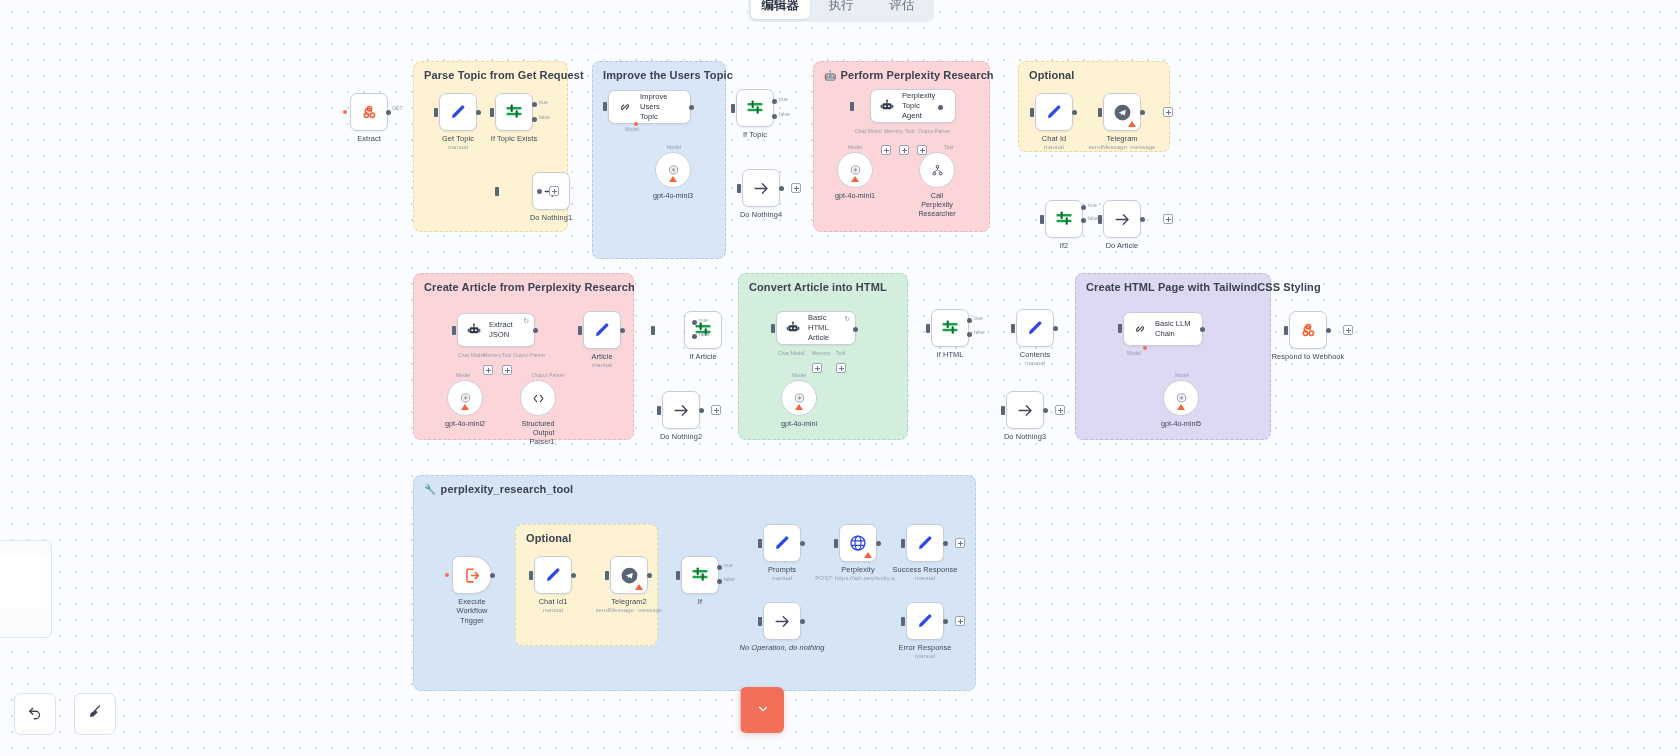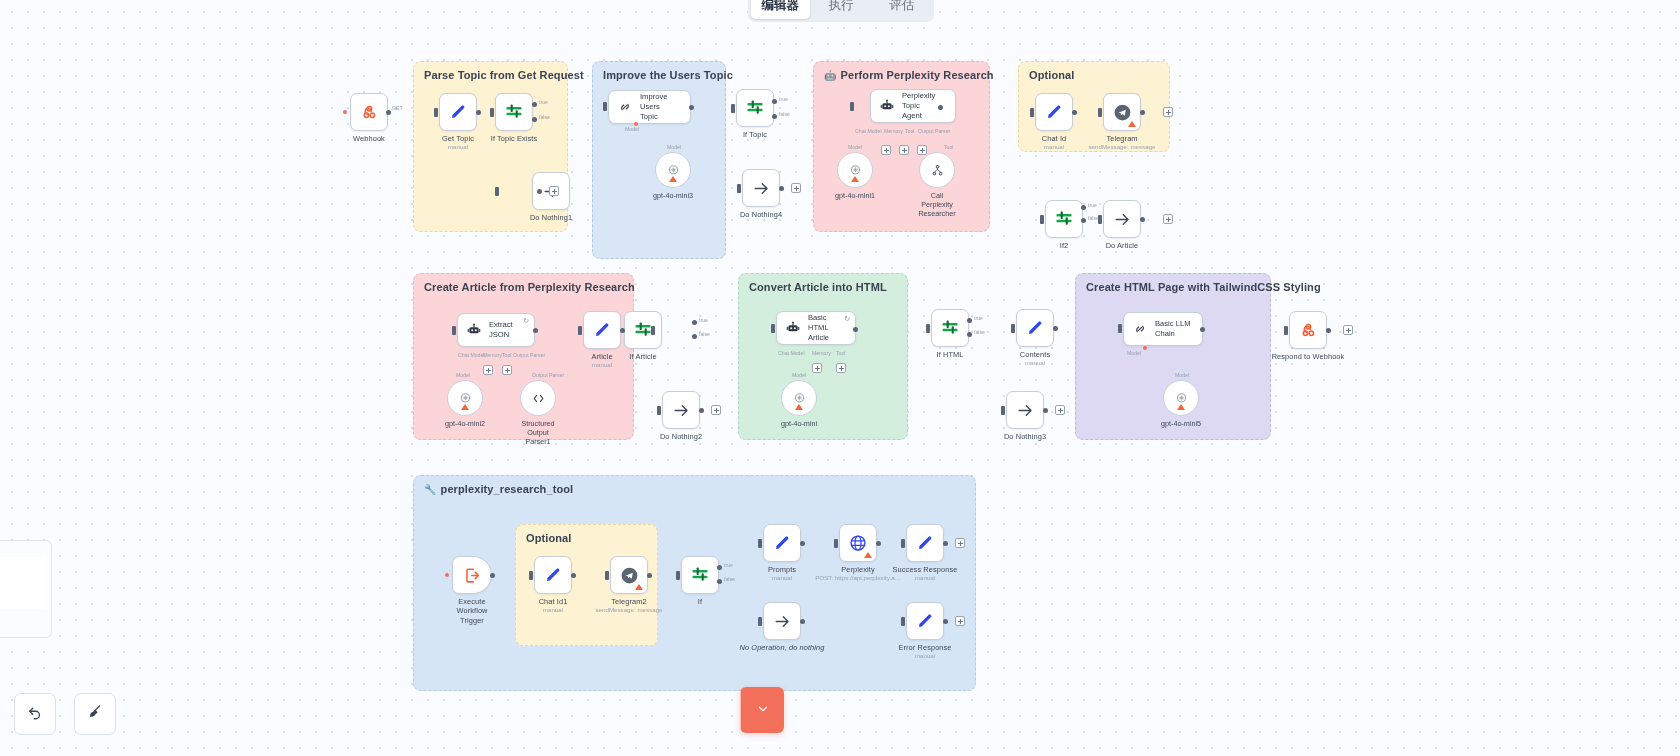--- a/index.html
+++ b/index.html
@@ -295,21 +295,21 @@
 
   <div class="node square" style="left:350px;top:93px;">
     <span class="glyph">
       <svg width="20" height="20" viewBox="0 0 24 24">
           <path d="M10 14.5a3.5 3.5 0 1 1 4.6-3.3" stroke="#f4643b" stroke-width="2" fill="none" stroke-linecap="round"></path>
           <circle cx="9" cy="16" r="2.6" fill="none" stroke="#f4643b" stroke-width="2"></circle>
           <circle cx="16" cy="16" r="2.6" fill="none" stroke="#f4643b" stroke-width="2"></circle>
           <circle cx="12.5" cy="8" r="2.6" fill="none" stroke="#f4643b" stroke-width="2"></circle>
         </svg>
     </span>
-    <span class="nlabel">Webhook</span>
+    <span class="nlabel">Extract</span>
   </div>
   <div class="dot" style="left:386px;top:110px;"></div>
   <div class="portlbl" style="left:392px;top:105px;">GET</div>
   <div style="position:absolute;left:343px;top:110px;width:4px;height:4px;background:#f2705a;border-radius:50%;z-index:12;"></div>
 
   <div class="node square" style="left:439px;top:93px;">
     <span class="glyph">
       <svg width="19" height="19" viewBox="0 0 24 24">
           <path d="M4 19l3.2-.8L19 6.4a1.6 1.6 0 0 0 0-2.3l-.6-.6a1.6 1.6 0 0 0-2.3 0L4.3 15.3z" fill="#2f48ec"></path>
         </svg>
@@ -543,38 +543,38 @@
     <span class="nlabel">gpt-4o-mini2</span>
   </div>
   <div class="portlbl" style="left:456px;top:372px;">Model</div>
 
   <div class="subnode" style="left:520px;top:380px;">
     <span class="glyph">
       <svg width="15" height="15" viewBox="0 0 24 24">
           <path d="M9 7l-4 5 4 5M15 7l4 5-4 5" stroke="#2f3847" stroke-width="1.7" fill="none" stroke-linecap="round" stroke-linejoin="round"></path>
         </svg>
     </span>
-    <span class="nlabel" style="white-space:pre-line;">Structured Output
+    <span class="nlabel" style="white-space:pre-line;text-align:right;">Structured Output
 Parser1</span>
   </div>
   <div class="portlbl" style="left:532px;top:372px;">Output Parser</div>
 
   <div class="node square" style="left:583px;top:311px;">
     <span class="glyph">
       <svg width="19" height="19" viewBox="0 0 24 24">
           <path d="M4 19l3.2-.8L19 6.4a1.6 1.6 0 0 0 0-2.3l-.6-.6a1.6 1.6 0 0 0-2.3 0L4.3 15.3z" fill="#2f48ec"></path>
         </svg>
     </span>
     <span class="nlabel">Article</span>
     <span class="nsub" style="top:calc(100% + 13px);">manual</span>
   </div>
   <div class="arrow-in" style="left:578px;top:326px;"></div>
   <div class="dot" style="left:620px;top:328px;"></div>
 
-  <div class="node square" style="left:624px;top:311px;text-decoration:underline;">
+  <div class="node square" style="left:684px;top:311px;text-decoration:underline;">
     <span class="glyph">
       <svg width="20" height="20" viewBox="0 0 24 24">
           <rect x="3" y="6" width="18" height="3" rx="1" fill="#17a34a"></rect>
           <rect x="3" y="13" width="18" height="3" rx="1" fill="#17a34a"></rect>
           <rect x="8" y="3" width="2.5" height="9" rx="1" fill="#0c6b2f"></rect>
           <rect x="14" y="10" width="2.5" height="9" rx="1" fill="#0c6b2f"></rect>
         </svg>
     </span>
     <span class="nlabel">If Article</span>
   </div>

